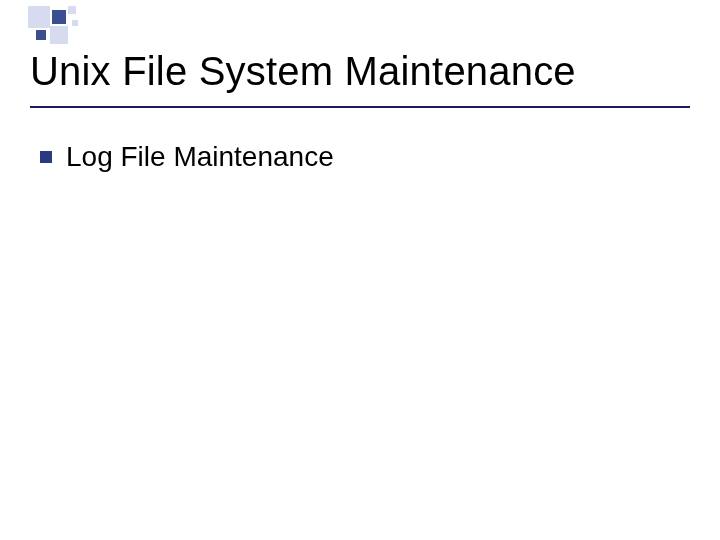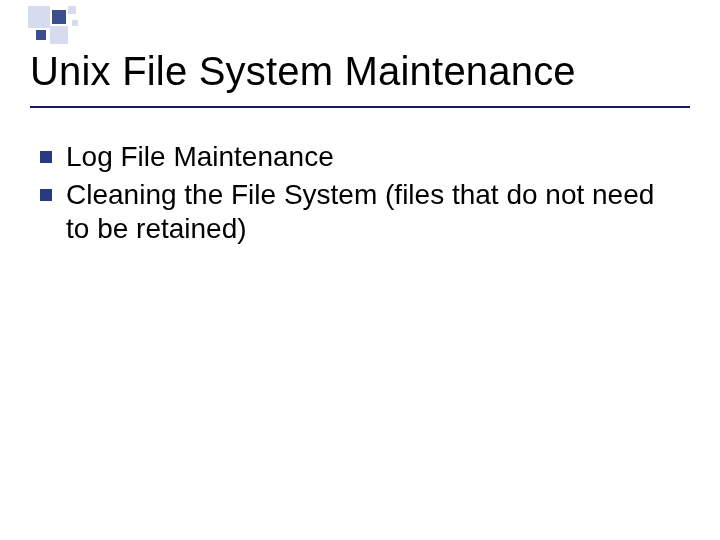--- a/index.html
+++ b/index.html
@@ -89,19 +89,15 @@
 
   <div class="title">Unix File System Maintenance</div>
 
   <div class="rule"></div>
 
   <div class="body">
     <div class="item">
       <div class="bullet"></div>
       <div class="text">Log File Maintenance</div>
     </div>
-    <div class="item">
-      <div class="bullet"></div>
-      <div class="text">Cleaning the File System (files that do not need to be retained)</div>
-    </div>
   </div>
 
 </div>
 
 </body></html>

